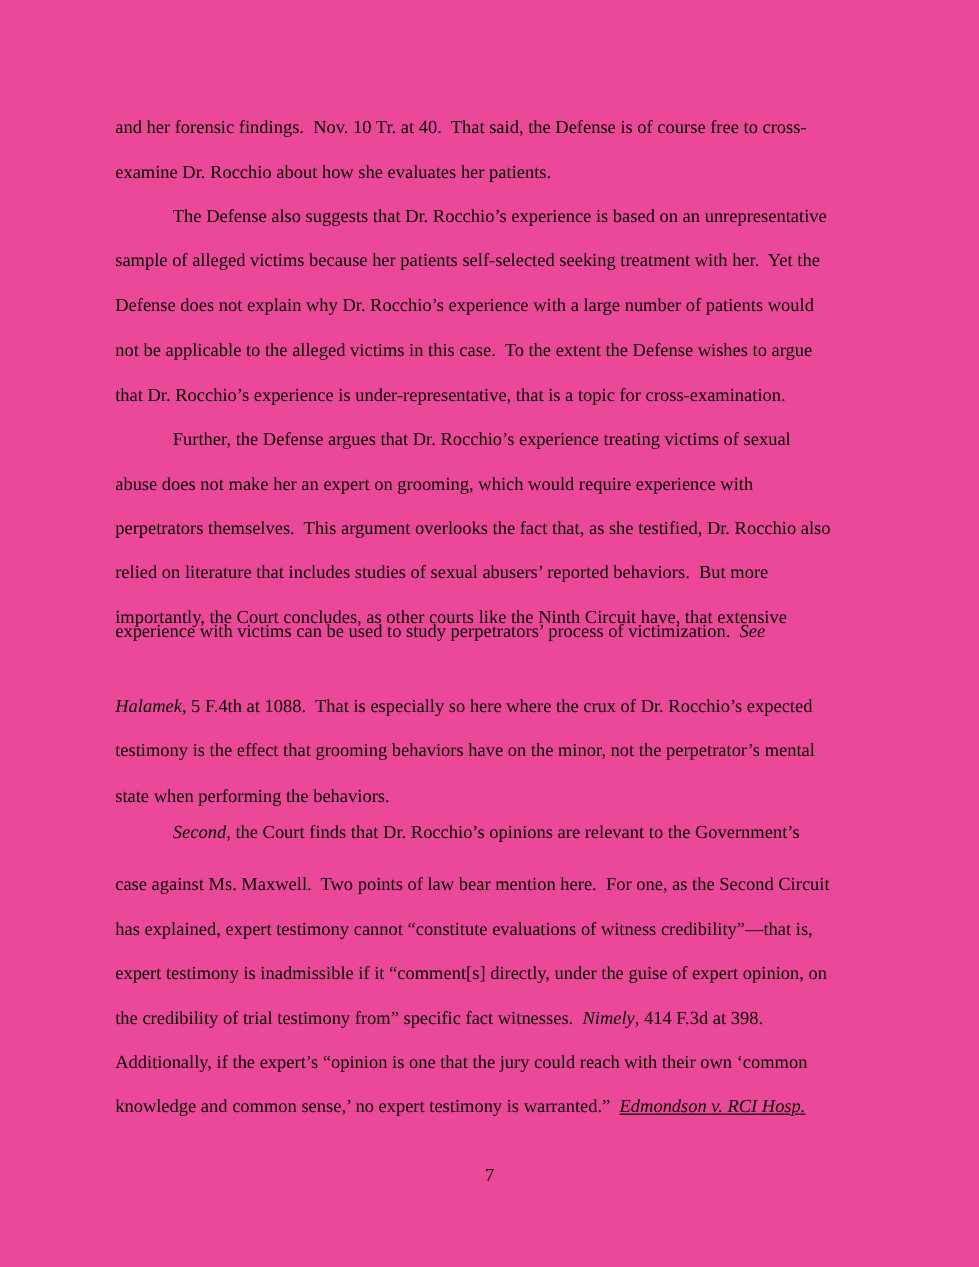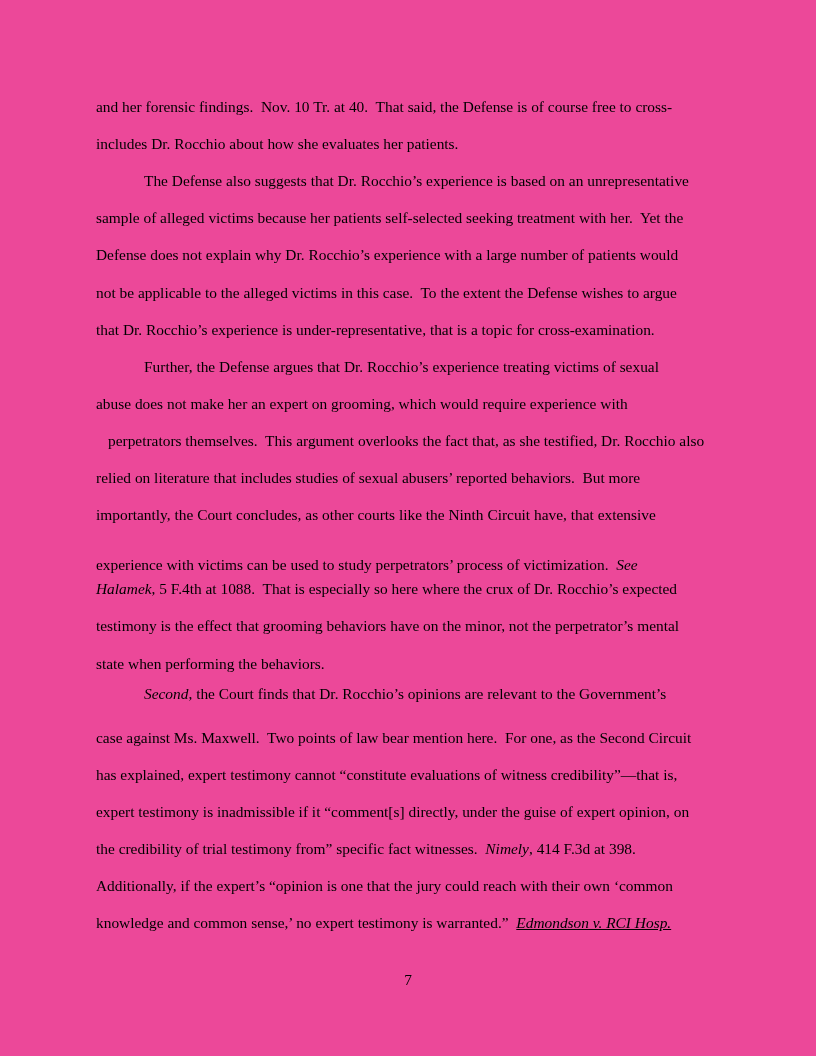--- a/index.html
+++ b/index.html
@@ -21,32 +21,32 @@
       text-align: center; line-height: 18px;
       font-family: "Liberation Serif", serif; font-size: 15.4px;
     }
   </style>
 </head>
 <body>
 
 <div class="page">
   <div id="body-text">
       <div class="line" style="top: 98px;"><span class="seg" style="white-space: pre;">and her forensic findings.  Nov. 10 Tr. at 40.  That said, the Defense is of course free to cross-</span></div>
-      <div class="line" style="top: 135.1px;"><span class="seg" style="white-space: pre;">includes Dr. Rocchio about how she evaluates her patients.</span></div>
+      <div class="line" style="top: 135.1px;"><span class="seg" style="white-space: pre;">examine Dr. Rocchio about how she evaluates her patients.</span></div>
       <div class="line indent" style="top: 172.2px;"><span class="seg" style="white-space: pre;">The Defense also suggests that Dr. Rocchio’s experience is based on an unrepresentative</span></div>
       <div class="line" style="top: 209.3px;"><span class="seg" style="white-space: pre;">sample of alleged victims because her patients self-selected seeking treatment with her.  Yet the</span></div>
       <div class="line" style="top: 246.4px;"><span class="seg" style="white-space: pre;">Defense does not explain why Dr. Rocchio’s experience with a large number of patients would</span></div>
       <div class="line" style="top: 283.5px;"><span class="seg" style="white-space: pre;">not be applicable to the alleged victims in this case.  To the extent the Defense wishes to argue</span></div>
       <div class="line" style="top: 320.6px;"><span class="seg" style="white-space: pre;">that Dr. Rocchio’s experience is under-representative, that is a topic for cross-examination.</span></div>
       <div class="line indent" style="top: 357.7px;"><span class="seg" style="white-space: pre;">Further, the Defense argues that Dr. Rocchio’s experience treating victims of sexual</span></div>
       <div class="line" style="top: 394.8px;"><span class="seg" style="white-space: pre;">abuse does not make her an expert on grooming, which would require experience with</span></div>
-      <div class="line" style="top: 431.9px;"><span class="seg" style="white-space: pre; margin-left: 12px;">perpetrators themselves.  This argument overlooks the fact that, as she testified, Dr. Rocchio also</span></div>
+      <div class="line" style="top: 431.9px;"><span class="seg" style="white-space: pre;">perpetrators themselves.  This argument overlooks the fact that, as she testified, Dr. Rocchio also</span></div>
       <div class="line" style="top: 469px;"><span class="seg" style="white-space: pre; text-align: right;">relied on literature that includes studies of sexual abusers’ reported behaviors.  But more</span></div>
       <div class="line" style="top: 506.1px;"><span class="seg" style="white-space: pre;">importantly, the Court concludes, as other courts like the Ninth Circuit have, that extensive</span></div>
-      <div class="line" style="top: 556px;"><span class="seg" style="white-space: pre;">experience with victims can be used to study perpetrators’ process of victimization.  </span><span class="seg i" style="white-space: pre;">See</span></div>
+      <div class="line" style="top: 518px;"><span class="seg" style="white-space: pre;">experience with victims can be used to study perpetrators’ process of victimization.  </span><span class="seg i" style="white-space: pre;">See</span></div>
       <div class="line" style="top: 580.3px;"><span class="seg i" style="white-space: pre; font-style: italic;">Halamek</span><span class="seg" style="white-space: pre;">, 5 F.4th at 1088.  That is especially so here where the crux of Dr. Rocchio’s expected</span></div>
       <div class="line" style="top: 617.4px;"><span class="seg" style="white-space: pre;">testimony is the effect that grooming behaviors have on the minor, not the perpetrator’s mental</span></div>
       <div class="line" style="top: 654.5px;"><span class="seg" style="white-space: pre;">state when performing the behaviors.</span></div>
       <div class="line indent" style="top: 685px;"><span class="seg i" style="white-space: pre;">Second</span><span class="seg" style="white-space: pre;">, the Court finds that Dr. Rocchio’s opinions are relevant to the Government’s</span></div>
       <div class="line" style="top: 728.7px;"><span class="seg" style="white-space: pre;">case against Ms. Maxwell.  Two points of law bear mention here.  For one, as the Second Circuit</span></div>
       <div class="line" style="top: 765.8px;"><span class="seg" style="white-space: pre;">has explained, expert testimony cannot “constitute evaluations of witness credibility”—that is,</span></div>
       <div class="line" style="top: 802.9px;"><span class="seg" style="white-space: pre;">expert testimony is inadmissible if it “comment[s] directly, under the guise of expert opinion, on</span></div>
       <div class="line" style="top: 840px;"><span class="seg" style="white-space: pre;">the credibility of trial testimony from” specific fact witnesses.  </span><span class="seg i" style="white-space: pre;">Nimely</span><span class="seg" style="white-space: pre;">, 414 F.3d at 398.</span></div>
       <div class="line" style="top: 877.1px;"><span class="seg" style="white-space: pre;">Additionally, if the expert’s “opinion is one that the jury could reach with their own ‘common</span></div>
       <div class="line" style="top: 914.2px;"><span class="seg" style="white-space: pre;">knowledge and common sense,’ no expert testimony is warranted.”  </span><span class="seg i" style="white-space: pre; text-decoration: underline;">Edmondson v. RCI Hosp.</span></div>

